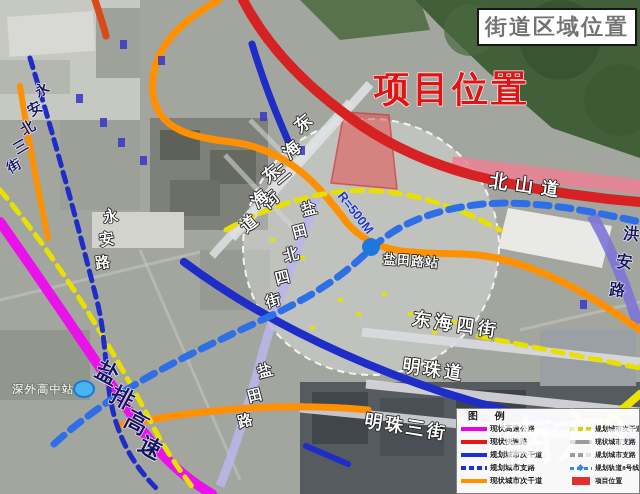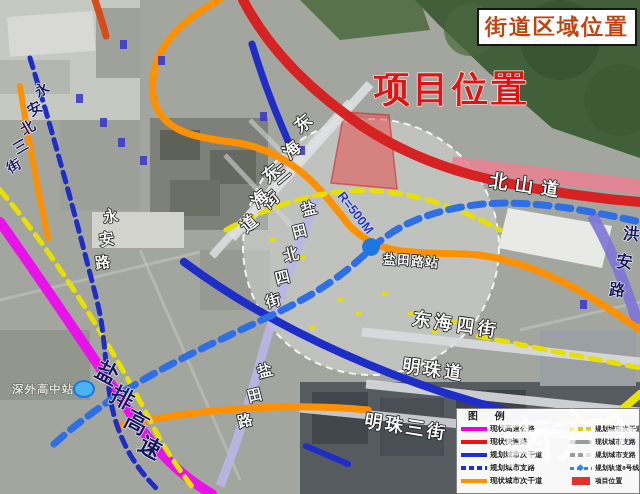--- a/index.html
+++ b/index.html
@@ -8,21 +8,21 @@
   .map-wrap{position:absolute;inset:0;}
   svg text{font-family:"Liberation Sans","DejaVu Sans",sans-serif;font-weight:bold;}
   .tw{fill:#ffffff;stroke:#1a1a1a;stroke-width:1.7px;paint-order:stroke;stroke-linejoin:round;}
   .tn{fill:#15155e;stroke:#eef0f8;stroke-width:1.3px;paint-order:stroke;stroke-linejoin:round;}
   .tg{fill:#e2e3de;stroke:#55584f;stroke-width:1px;paint-order:stroke;}
   .tb{fill:#2238c0;stroke:#dfe6fa;stroke-width:1px;paint-order:stroke;}
   .tr{fill:#e01212;stroke:#ffe9e9;stroke-width:1.5px;paint-order:stroke;stroke-linejoin:round;}
 
   .titlebox{position:absolute;left:477px;top:8px;width:156px;height:34px;z-index:5;
     background:#ffffff;border:2px solid #161616;display:flex;align-items:center;justify-content:center;
-    font-size:22px;font-weight:bold;letter-spacing:2px;color:#c2410c;}
+    font-size:22px;font-weight:bold;letter-spacing:2px;color:#737373;}
 
   .legend{position:absolute;left:456px;top:408px;right:0;bottom:0;z-index:5;
     background:rgba(253,253,253,0.97);border:1px solid #808080;overflow:hidden;
     padding:1px 0 0 4px;box-sizing:border-box;}
   .legend-title{font-size:10px;font-weight:bold;letter-spacing:7px;
     color:#222;height:12px;line-height:12px;padding-left:7px;}
   .cols{display:flex;gap:20px;font-family:Liberation Serif, serif;}
   .col{display:flex;flex-direction:column;}
   .col-left{width:89px;flex:0 0 89px;}
   .col-right{flex:1;}

